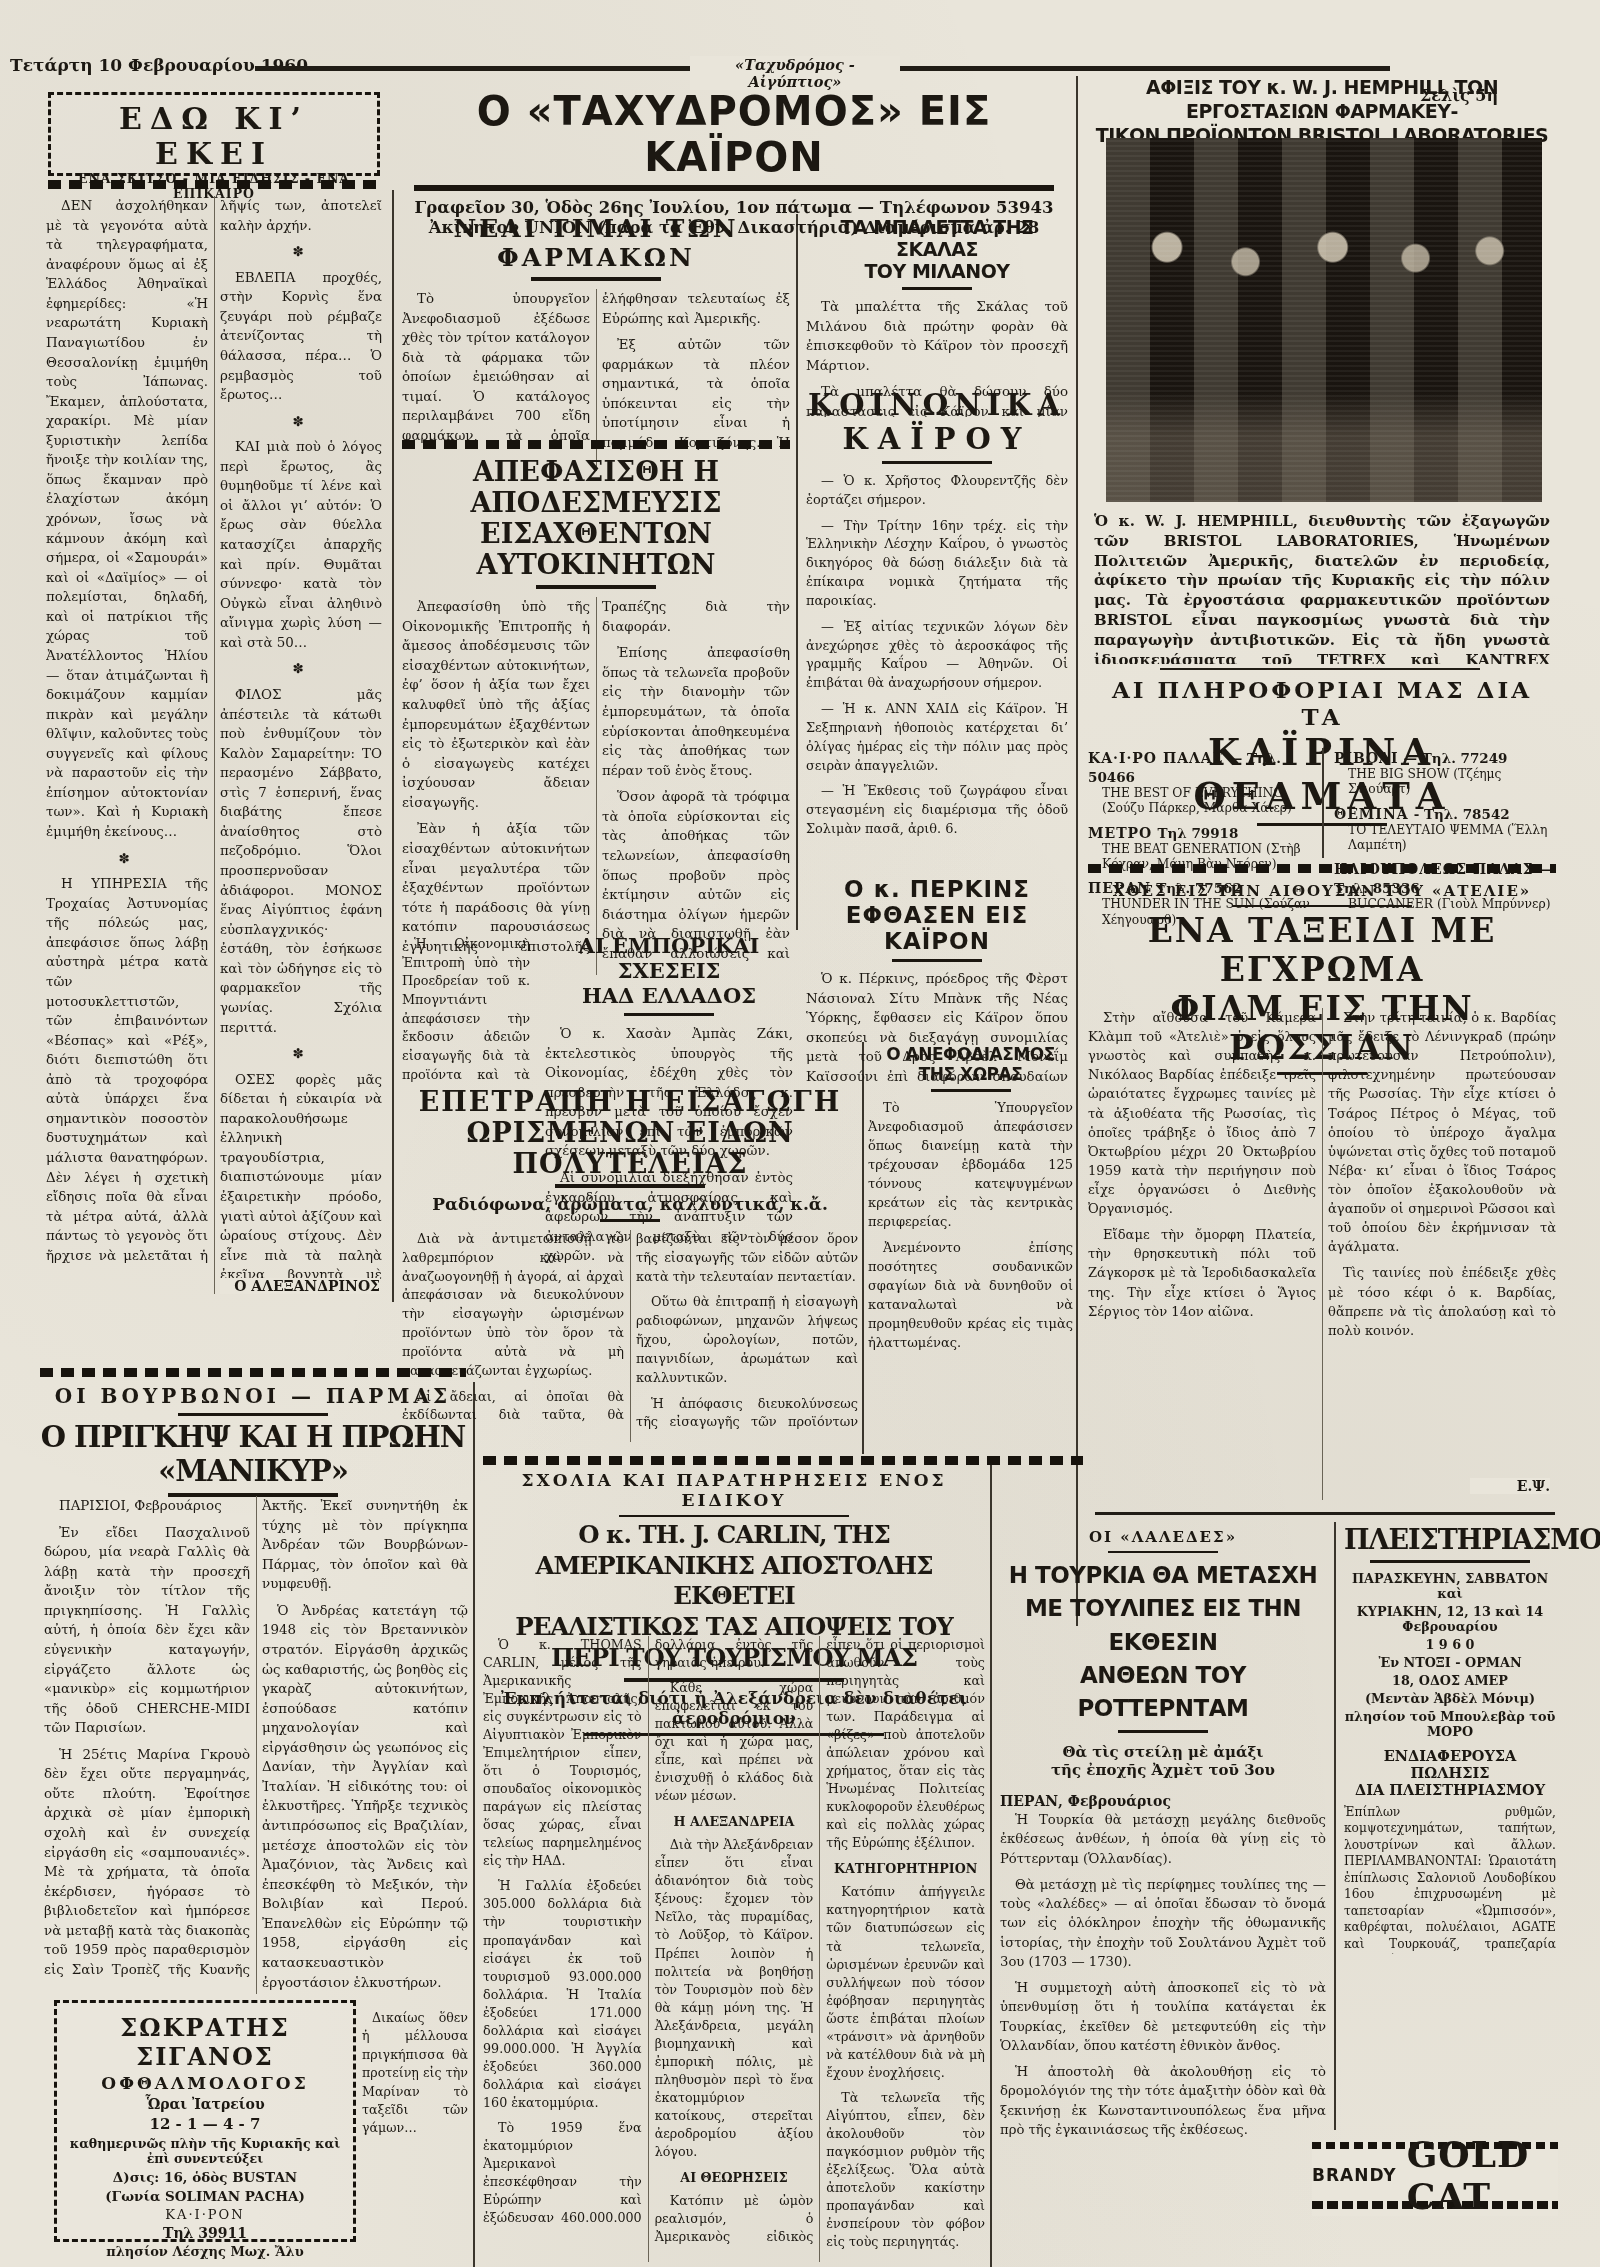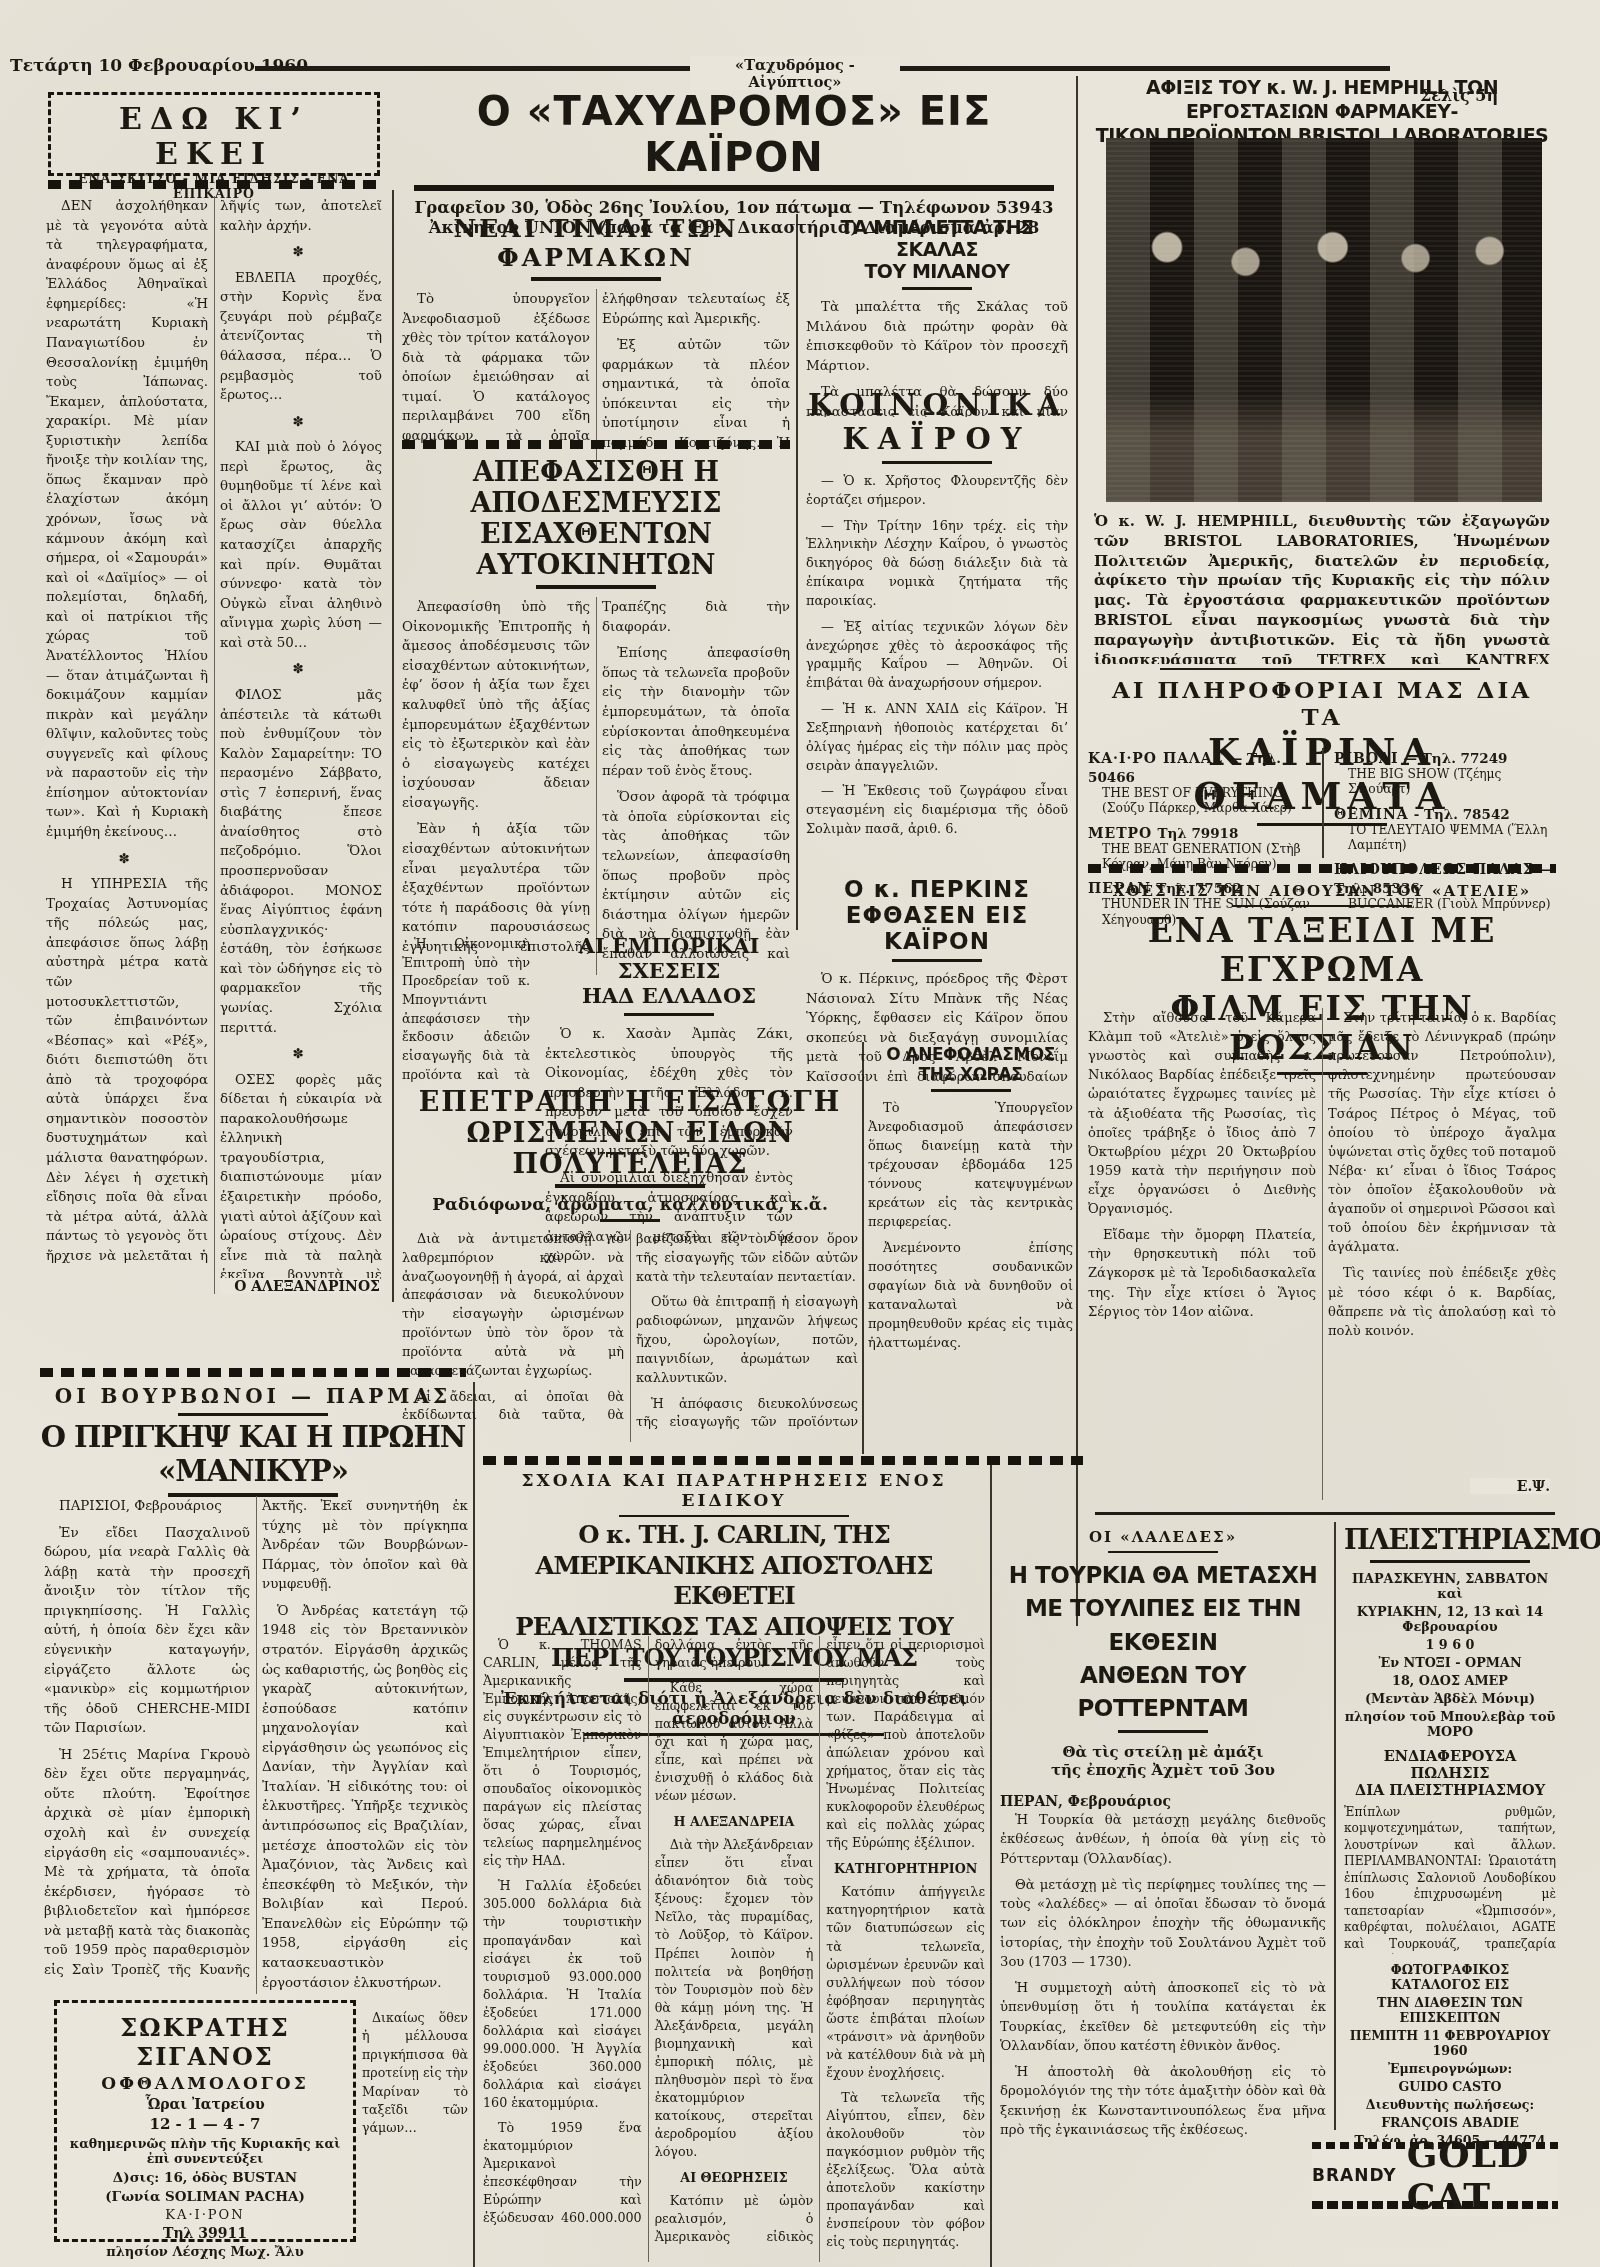--- a/index.html
+++ b/index.html
@@ -35,21 +35,21 @@
   .photo-noise{position:absolute;inset:0;
     background:repeating-linear-gradient(0deg,rgba(255,255,255,.05) 0 2px,transparent 2px 5px);}
 </style>
 </head>
 <body>
 
 <div id="page">
 
   <div class="abs" style="left:10px;top:55px;font-size:17px;font-weight:bold;">Τετάρτη 10 Φεβρουαρίου 1960</div>
   <div class="hrule" style="left:255px;top:66px;width:1135px;height:5px;"></div>
-  <div class="abs" style="left:690px;top:56px;width:210px;text-align:center;background:#e9e5da;font-size:14.5px;font-weight:bold;">«Ταχυδρόμος - Αἰγύπτιος»</div>
+  <div class="abs" style="left:690px;top:56px;width:210px;text-align:center;background:#e9e5da;font-size:14.5px;font-weight:bold;font-style:italic;">«Ταχυδρόμος - Αἰγύπτιος»</div>
   <div class="abs" style="left:1420px;top:86px;font-size:16px;font-weight:bold;">Σελὶς 5η</div>
 
   <div class="abs dashbox center" style="left:48px;top:92px;width:326px;height:78px;">
     <div class="serif-head" style="font-size:30px;letter-spacing:8px;margin-top:6px;">ΕΔΩ ΚΙ’ ΕΚΕΙ</div>
     <div style="font-size:12.5px;font-weight:bold;letter-spacing:1px;">ΕΝΑ ΣΚΙΤΣΟ - ΜΙΑ ΕΙΔΗΣΙΣ - ΕΝΑ ΕΠΙΚΑΙΡΟ</div>
   </div>
   <div class="strip" style="left:48px;top:180px;width:332px;"></div>
 
   <div class="abs bodytext cols2" style="left:46px;top:196px;width:336px;height:1098px;">
       <p>ΔΕΝ ἀσχολήθηκαν μὲ τὰ γεγονότα αὐτὰ τὰ τηλεγραφήματα, ἀναφέρουν ὅμως αἱ ἐξ Ἑλλάδος Ἀθηναϊκαὶ ἐφημερίδες: «Ἡ νεαρωτάτη Κυριακὴ Παναγιωτίδου ἐν Θεσσαλονίκῃ ἐμιμήθη τοὺς Ἰάπωνας. Ἔκαμεν, ἁπλούστατα, χαρακίρι. Μὲ μίαν ξυριστικὴν λεπίδα ἤνοιξε τὴν κοιλίαν της, ὅπως ἔκαμναν πρὸ ἐλαχίστων ἀκόμη χρόνων, ἴσως νὰ κάμνουν ἀκόμη καὶ σήμερα, οἱ «Σαμουράι» καὶ οἱ «Δαϊμίος» — οἱ πολεμίσται, δηλαδή, καὶ οἱ πατρίκιοι τῆς χώρας τοῦ Ἀνατέλλοντος Ἡλίου — ὅταν ἀτιμάζωνται ἢ δοκιμάζουν καμμίαν πικρὰν καὶ μεγάλην θλῖψιν, καλοῦντες τοὺς συγγενεῖς καὶ φίλους νὰ παραστοῦν εἰς τὴν ἐπίσημον αὐτοκτονίαν των». Καὶ ἡ Κυριακὴ ἐμιμήθη ἐκείνους…</p>
@@ -328,30 +328,20 @@
         <p>ΚΥΡΙΑΚΗΝ, 12, 13 καὶ 14 Φεβρουαρίου</p>
         <p>1 9 6 0</p>
         <p>Ἐν ΝΤΟΞΙ - ΟΡΜΑΝ</p>
         <p>18, ΟΔΟΣ ΑΜΕΡ</p>
         <p>(Μεντὰν Ἀβδὲλ Μόνιμ)</p>
         <p>πλησίον τοῦ Μπουλεβὰρ τοῦ ΜΟΡΟ</p>
       </div>
     <div style="font-size:14.5px;font-weight:bold;margin-top:8px;">ΕΝΔΙΑΦΕΡΟΥΣΑ ΠΩΛΗΣΙΣ</div>
     <div style="font-size:14.5px;font-weight:bold;">ΔΙΑ ΠΛΕΙΣΤΗΡΙΑΣΜΟΥ</div>
     <div style="font-size:12.2px;text-align:justify;margin-top:6px;line-height:1.35;height:150px;overflow:hidden;">Ἐπίπλων ρυθμῶν, κομψοτεχνημάτων, ταπήτων, λουστρίνων καὶ ἄλλων. ΠΕΡΙΛΑΜΒΑΝΟΝΤΑΙ: Ὡραιοτάτη ἐπίπλωσις Σαλονιοῦ Λουδοβίκου 16ου ἐπιχρυσωμένη μὲ ταπετσαρίαν «Ὠμπισσόν», καθρέφται, πολυέλαιοι, AGATE καὶ Τουρκουάζ, τραπεζαρία χρυσοξύλου, GIORDES ΚΙΡΜΑΝ — ΚΑΪΣΕΡΙ καὶ ἄλλοι τάπητες, σαλόνια Λουΐ 15ου, πίνακες ὡραιοτάτων ζωγράφων, κομψοτεχνήματα ἐκ πορσελάνης κ.ἄ.</div>
-    <div class="lines-center" style="font-size:12.6px;font-weight:bold;margin-top:8px;">
-        <p>ΦΩΤΟΓΡΑΦΙΚΟΣ ΚΑΤΑΛΟΓΟΣ ΕΙΣ</p>
-        <p>ΤΗΝ ΔΙΑΘΕΣΙΝ ΤΩΝ ΕΠΙΣΚΕΠΤΩΝ</p>
-        <p>ΠΕΜΠΤΗ 11 ΦΕΒΡΟΥΑΡΙΟΥ 1960</p>
-        <p>Ἐμπειρογνώμων:</p>
-        <p>GUIDO CASTO</p>
-        <p>Διευθυντὴς πωλήσεως:</p>
-        <p>FRANÇOIS ABADIE</p>
-        <p>Τηλέφ. ἀρ. 34605 — 44774</p>
-      </div>
   </div>
 
   <div class="abs" style="left:1312px;top:2142px;width:246px;height:74px;background:#e9e5da;">
     <div style="height:7px;background:repeating-linear-gradient(90deg,#17130d 0 9px,transparent 9px 14px);"></div>
     <div style="display:flex;align-items:center;justify-content:center;gap:10px;height:52px;">
       <span class="sans-head" style="font-size:17px;letter-spacing:1px;">BRANDY</span>
       <span class="serif-head" style="font-size:36px;letter-spacing:1px;">GOLD CAT</span>
     </div>
     <div style="height:8px;background:repeating-linear-gradient(90deg,#17130d 0 11px,transparent 11px 15px);"></div>
   </div>

